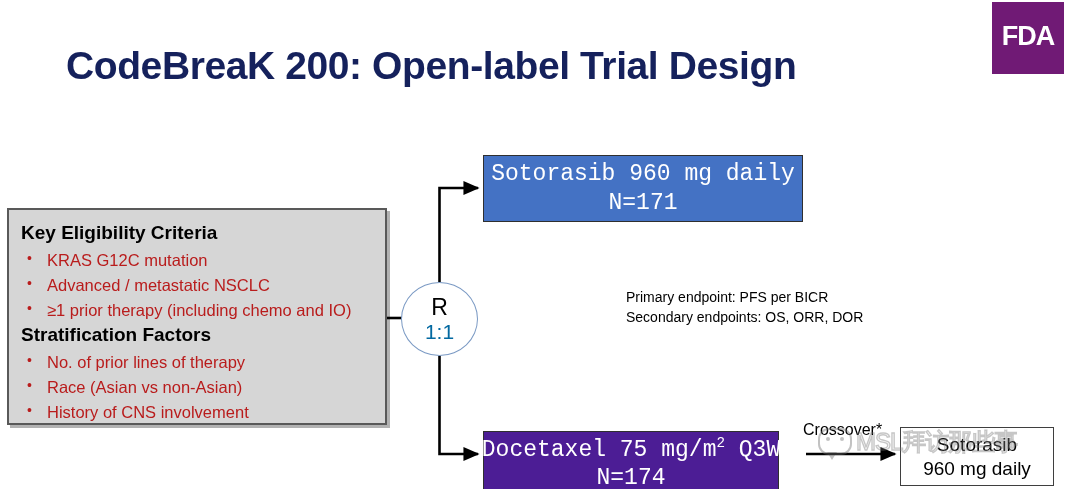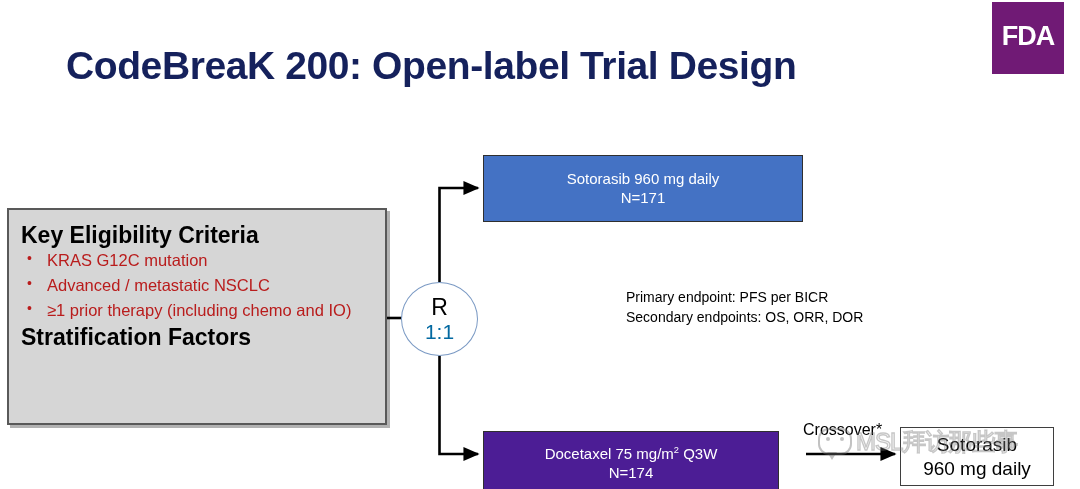--- a/index.html
+++ b/index.html
@@ -61,21 +61,21 @@
     width: 380px;
     height: 217px;
     background: #D6D6D6;
     border: 2px solid #595959;
     box-sizing: border-box;
     box-shadow: 3px 3px 0 rgba(0,0,0,0.30);
   }
   .elig-heading {
     font-family: "Liberation Sans", sans-serif;
     font-weight: bold;
-    font-size: 23px;
+    font-size: 19px;
     color: #000000;
     margin: 0;
     padding: 0;
     line-height: 1.18;
   }
   #elig-heading-1 { position: absolute; left: 12px; top: 12px; }
   #elig-heading-2 { position: absolute; left: 12px; top: 114px; }
   .elig-list {
     position: absolute;
     margin: 0;
@@ -145,22 +145,22 @@
     position: absolute;
     box-sizing: border-box;
     border: 1.5px solid #2F2F2F;
     display: flex;
     flex-direction: column;
     align-items: center;
     justify-content: center;
     text-align: center;
   }
   .arm-line {
-    font-family: Liberation Sans, sans-serif;
-    font-size: 15px;
+    font-family: Liberation Mono, monospace;
+    font-size: 23px;
     color: #ffffff;
     line-height: 1.26;
     white-space: nowrap;
   }
   #arm-experimental {
     left: 483px;
     top: 155px;
     width: 320px;
     height: 67px;
     background: #4472C4;
@@ -281,20 +281,25 @@
   <div id="page-title">CodeBreaK 200: Open-label Trial Design</div>
 
   <div id="eligibility-box">
     <div class="elig-heading" id="elig-heading-1">Key Eligibility Criteria</div>
     <ul class="elig-list" id="elig-list-1">
       <li class="elig-item">KRAS G12C mutation</li>
       <li class="elig-item">Advanced / metastatic NSCLC</li>
       <li class="elig-item">≥1 prior therapy (including chemo and IO)</li>
     </ul>
     <div class="elig-heading" id="elig-heading-2">Stratification Factors</div>
+    <ul class="elig-list" id="elig-list-2">
+      <li class="elig-item">No. of prior lines of therapy</li>
+      <li class="elig-item">Race (Asian vs non-Asian)</li>
+      <li class="elig-item">History of CNS involvement</li>
+    </ul>
   </div>
 
   <svg id="connectors" viewBox="0 0 1080 489" xmlns="http://www.w3.org/2000/svg">
     <defs>
       <marker id="arrowhead" markerWidth="7" markerHeight="7" refX="5.6" refY="3" orient="auto" markerUnits="strokeWidth">
         <path d="M0,0.3 L6.2,3 L0,5.7 z" fill="#000000"></path>
       </marker>
     </defs>
 
     <line x1="387" y1="318" x2="402" y2="318" stroke="#000000" stroke-width="2.6"></line>

